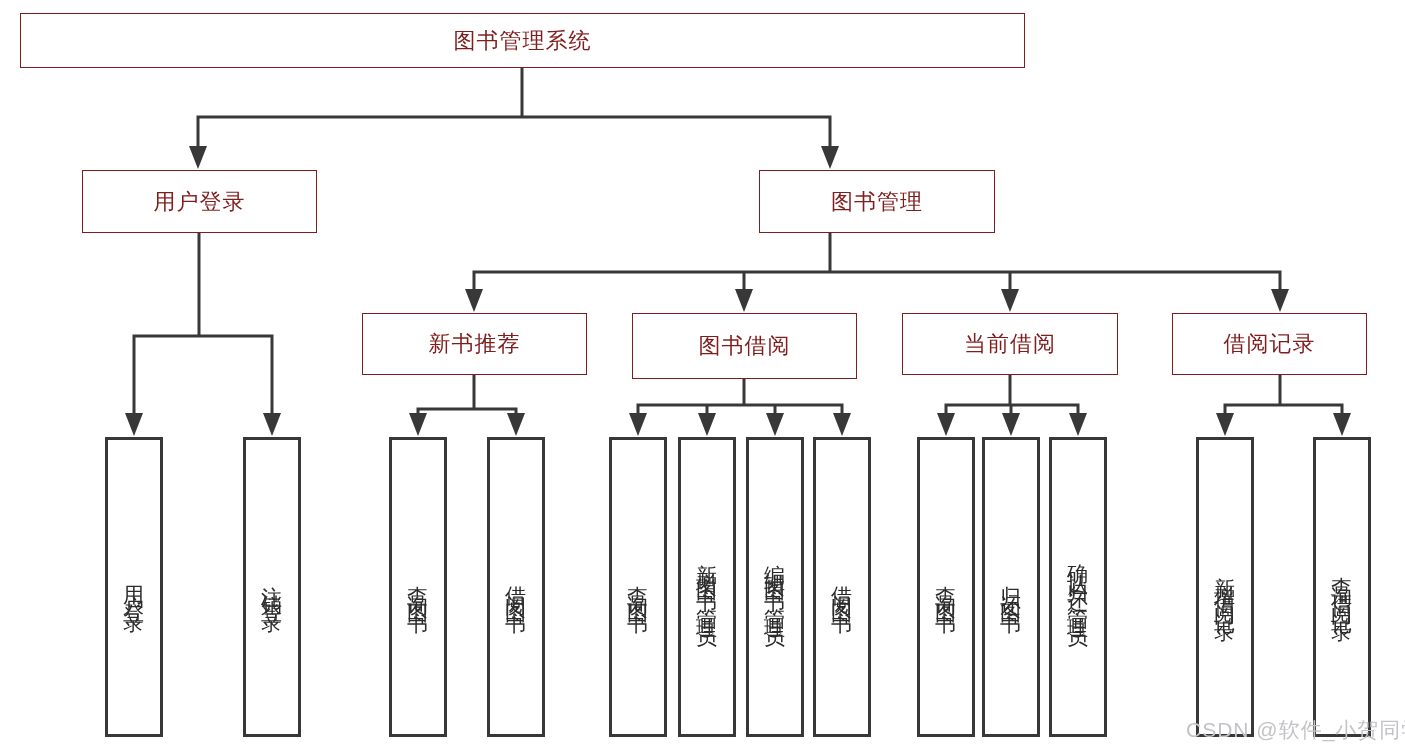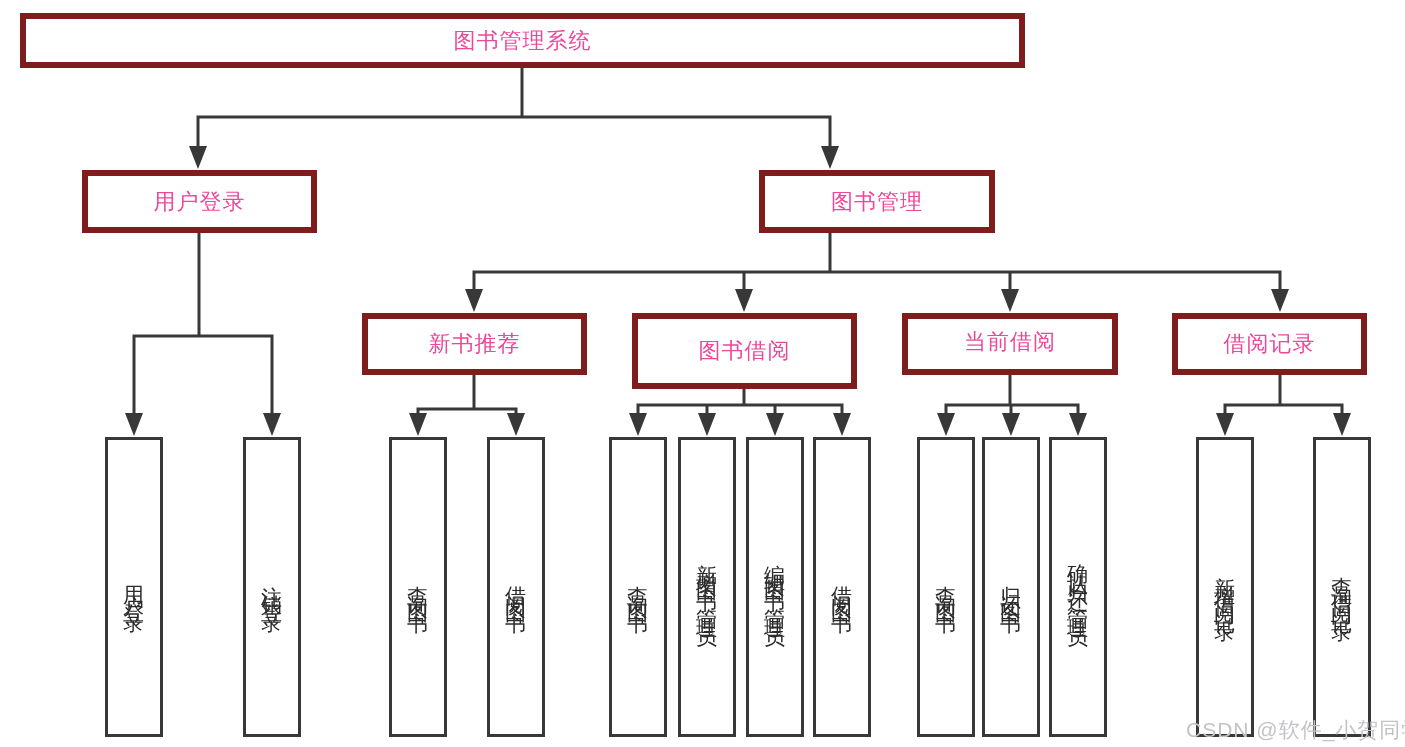--- a/index.html
+++ b/index.html
@@ -18,22 +18,22 @@
   #connectors {
     position: absolute;
     left: 0; top: 0;
     width: 1405px;
     height: 747px;
   }
   .node {
     position: absolute;
     box-sizing: border-box;
     background: #ffffff;
-    border: 6px solid #7f1d1d;
-    color: #ec4899;
+    border: 1px solid #7f1d1d;
+    color: #7f1d1d;
     display: flex;
     align-items: center;
     justify-content: center;
     font-size: 22px;
     letter-spacing: 1px;
     line-height: 1;
     white-space: nowrap;
     text-align: right;
   }
   .leaf {
@@ -55,22 +55,22 @@
     font-size: 21px;
     letter-spacing: 9px;
     line-height: 1;
     color: #2b2b2b;
   }
   
   #n-root        { left: 20px;   top: 13px;  width: 1005px; height: 55px; }
   #n-user-login  { left: 82px;   top: 170px; width: 235px;  height: 63px; }
   #n-book-mgmt   { left: 712px;  top: 170px; width: 236px;  height: 63px; margin-left: 47px; }
   #n-new-rec     { left: 362px;  top: 313px; width: 225px;  height: 62px; }
-  #n-book-borrow { left: 632px;  top: 313px; width: 225px;  height: 76px; }
-  #n-cur-borrow  { left: 902px;  top: 313px; width: 216px;  height: 62px; font-family: Liberation Mono, monospace; }
+  #n-book-borrow { left: 632px;  top: 313px; width: 225px;  height: 66px; }
+  #n-cur-borrow  { left: 902px;  top: 313px; width: 216px;  height: 62px; }
   #n-borrow-rec  { left: 1172px; top: 313px; width: 195px;  height: 62px; }
   
   #l-user-login  { left: 105px; }
   #l-logout      { left: 243px; }
   #l-nbr-query   { left: 389px; }
   #l-nbr-borrow  { left: 487px; }
   #l-bb-query    { left: 609px; }
   #l-bb-add      { left: 678px; }
   #l-bb-edit     { left: 746px; }
   #l-bb-borrow   { left: 813px; }

